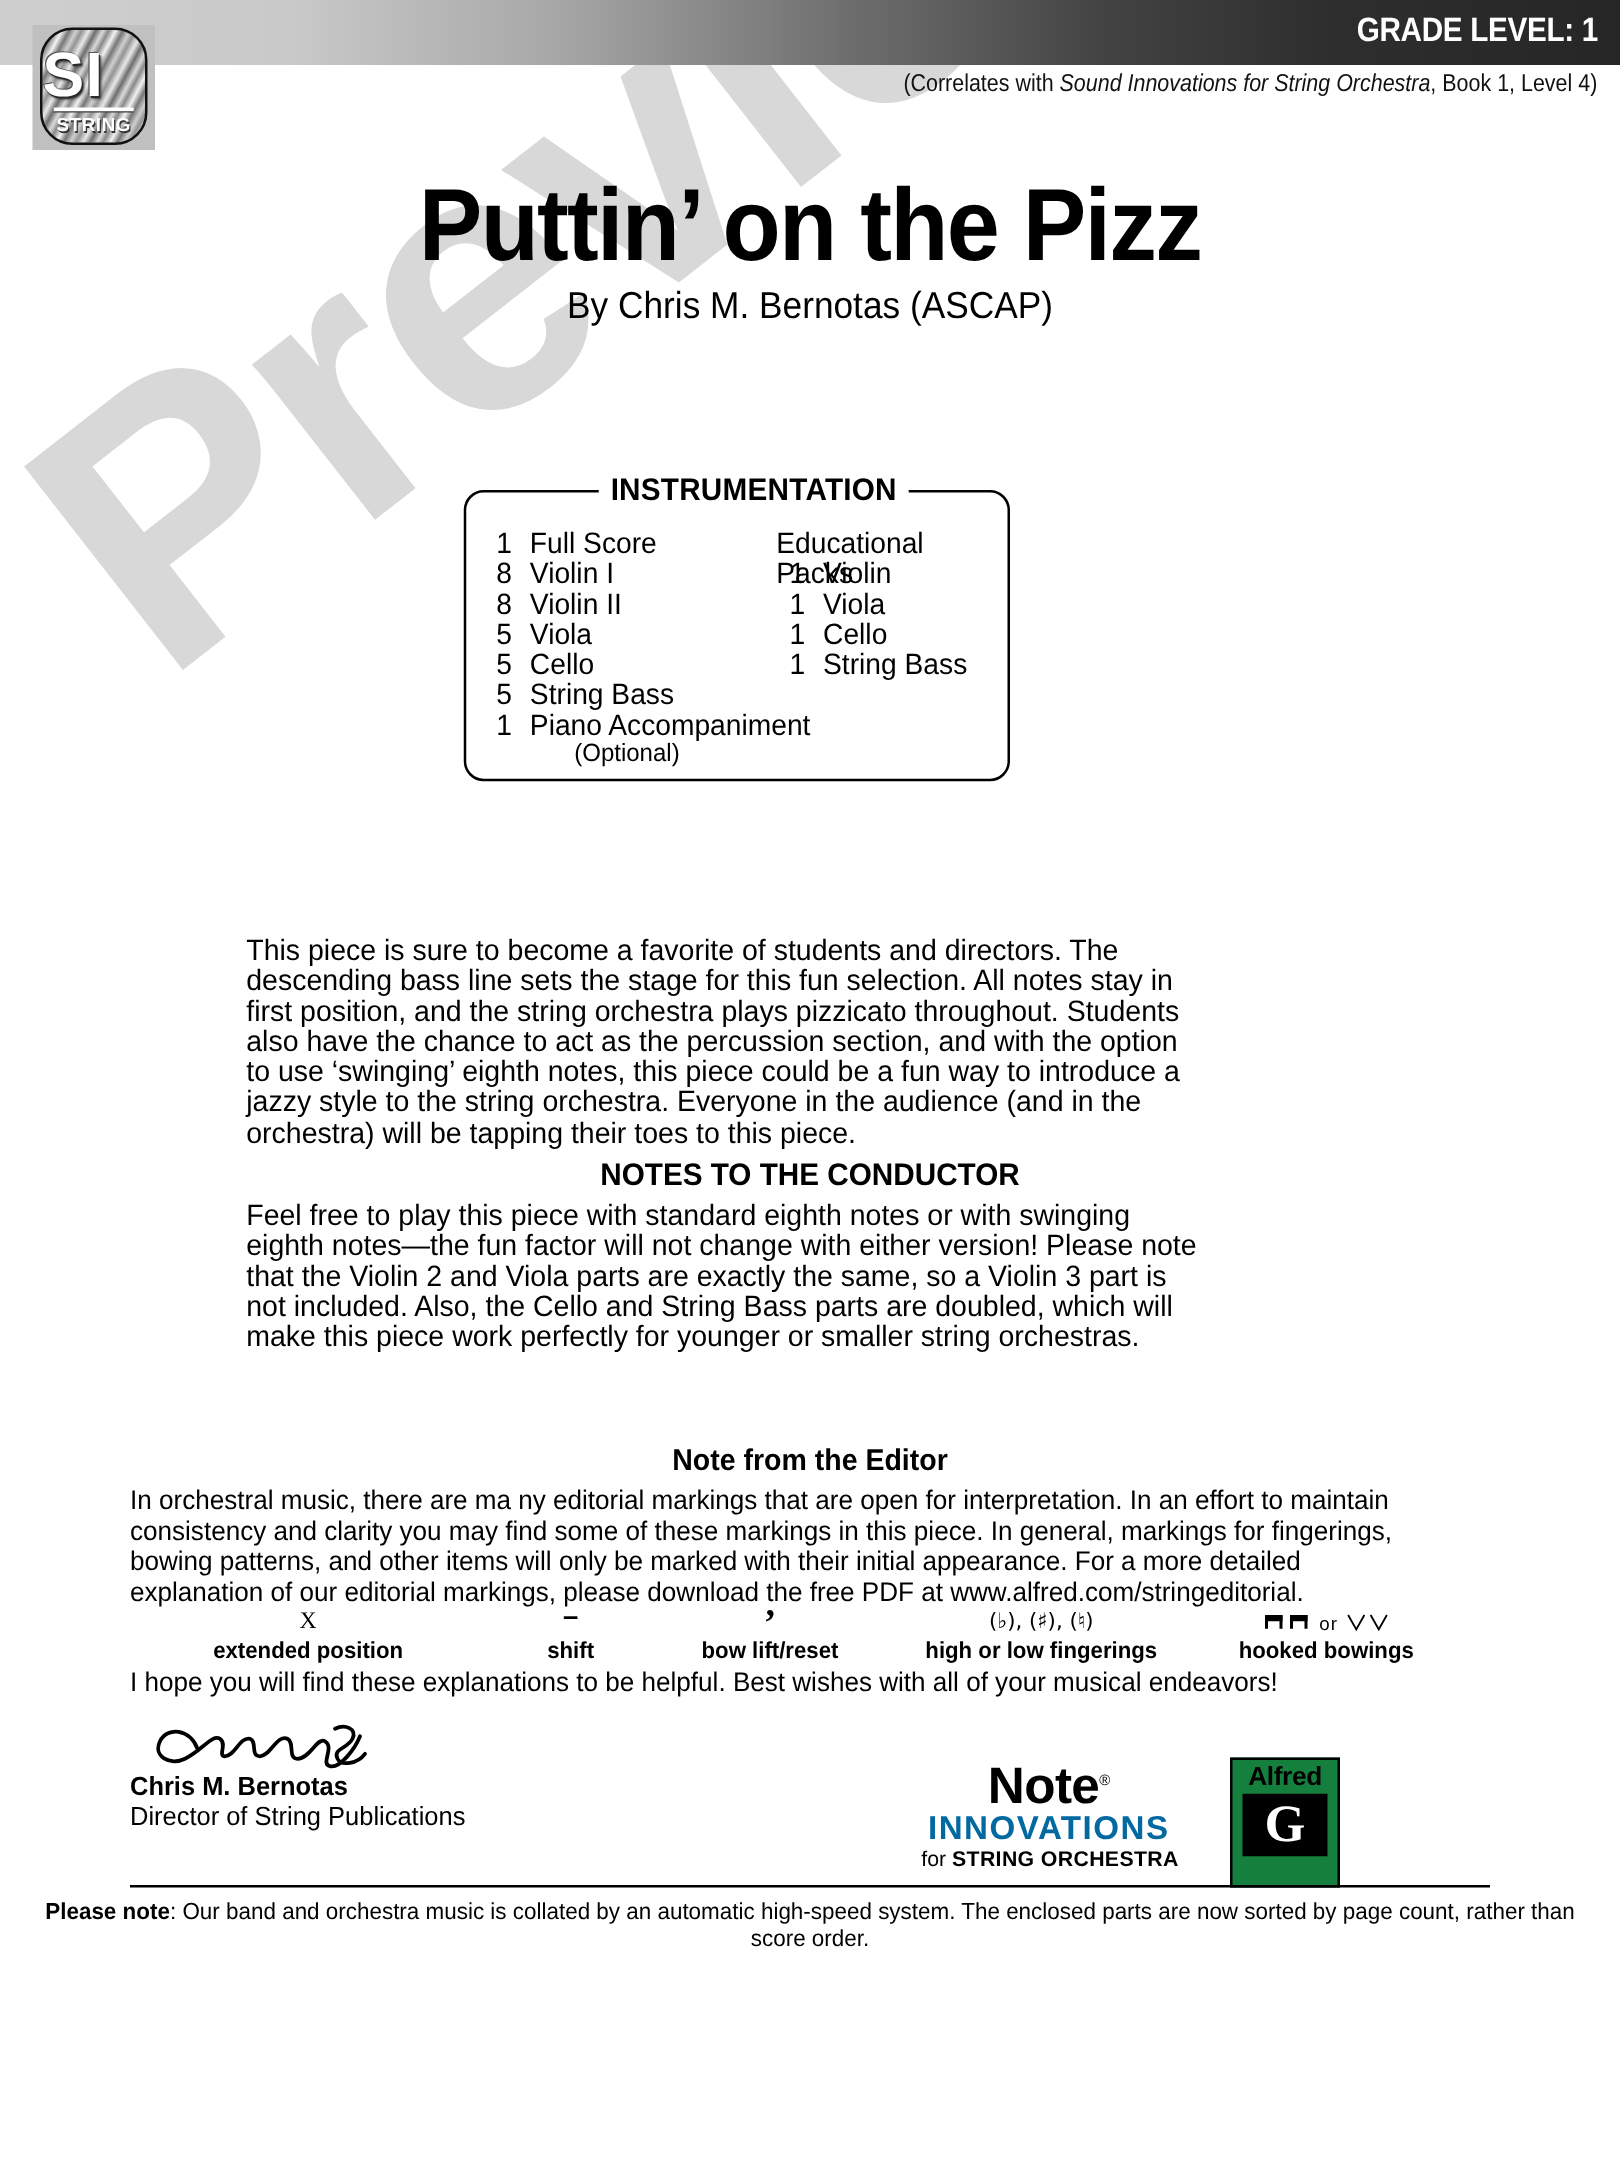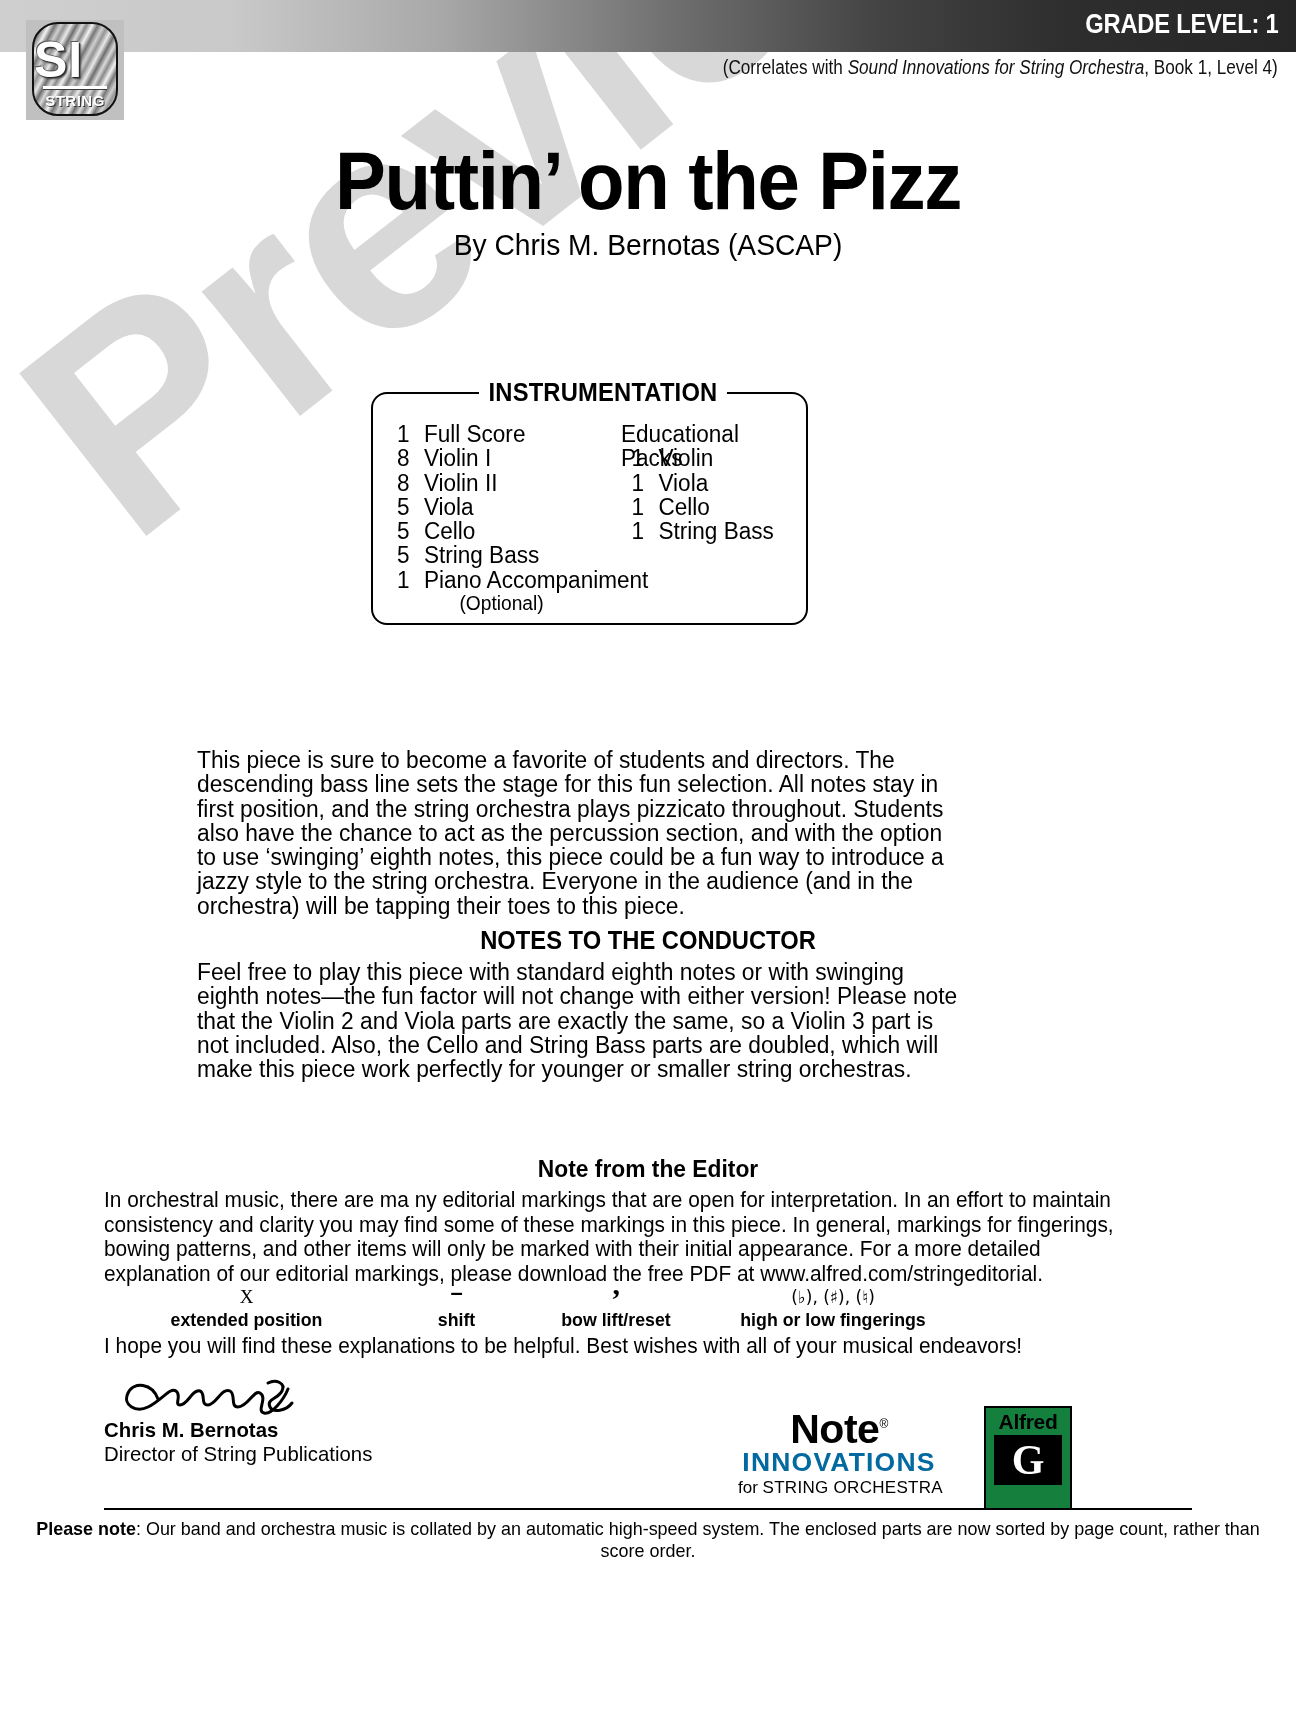--- a/index.html
+++ b/index.html
@@ -398,21 +398,21 @@
     line-height: 30px;
   }
   .brand-for {
     font-family: "Liberation Sans Narrow", "Liberation Sans", sans-serif;
     font-size: 17px;
     color: #000;
     line-height: 22px;
     text-align: right;
     padding-right: 2px;
   }
-  .brand-for b { font-weight: normal; letter-spacing: 0.3px; }
+  .brand-for b { font-weight: bold; letter-spacing: 0.3px; }
 
   
   .alfred {
     position: absolute;
     left: 984px;
     top: 1406px;
     width: 88px;
     height: 104px;
     border: 2.5px solid #000;
     z-index: 10;
@@ -570,20 +570,38 @@
       <div class="legend-lbl">shift</div>
     </div>
     <div class="legend-item" style="width:184px">
       <div class="legend-sym sym-comma">’</div>
       <div class="legend-lbl">bow lift/reset</div>
     </div>
     <div class="legend-item" style="width:250px">
       <div class="legend-sym sym-acc">(♭), (♯), (♮)</div>
       <div class="legend-lbl">high or low fingerings</div>
     </div>
+    <div class="legend-item" style="width:206px">
+      <div class="legend-sym sym-bow">
+        <svg width="20" height="16" viewBox="0 0 20 16" style="vertical-align:-2px">
+            <rect x="2" y="2" width="14" height="5" fill="#000"></rect>
+            <rect x="2" y="2" width="2.4" height="11" fill="#000"></rect>
+            <rect x="13.6" y="2" width="2.4" height="11" fill="#000"></rect>
+          </svg><svg width="20" height="16" viewBox="0 0 20 16" style="vertical-align:-2px">
+            <rect x="2" y="2" width="14" height="5" fill="#000"></rect>
+            <rect x="2" y="2" width="2.4" height="11" fill="#000"></rect>
+            <rect x="13.6" y="2" width="2.4" height="11" fill="#000"></rect>
+          </svg><span class="orword"> or </span><svg width="18" height="16" viewBox="0 0 18 16" style="vertical-align:-2px">
+            <path d="M2.5 2 L9 13.5 L15.5 2" stroke="#000" stroke-width="1.5" fill="none"></path>
+          </svg><svg width="18" height="16" viewBox="0 0 18 16" style="vertical-align:-2px">
+            <path d="M2.5 2 L9 13.5 L15.5 2" stroke="#000" stroke-width="1.5" fill="none"></path>
+          </svg>
+      </div>
+      <div class="legend-lbl">hooked bowings</div>
+    </div>
   </div>
 
   <div id="closing-text">I hope you will find these explanations to be helpful. Best wishes with all of your musical endeavors!</div>
 
   <svg class="signature" viewBox="0 0 190 50">
     <path d="M40 30 C34 14, 16 12, 10 24 C4 36, 18 44, 30 38 C44 31, 52 18, 58 22 C64 26, 56 36, 62 36 C70 36, 74 20, 82 22 C88 24, 82 36, 90 36 C98 36, 104 18, 112 22 C118 25, 112 38, 120 38 C130 38, 136 20, 142 24 C150 29, 138 42, 146 44 C154 46, 166 30, 170 20" stroke="#000" stroke-width="3" fill="none" stroke-linecap="round"></path>
     <path d="M150 14 C158 10, 168 14, 164 22 C160 30, 148 30, 152 38 C155 44, 168 42, 174 34" stroke="#000" stroke-width="3" fill="none" stroke-linecap="round"></path>
   </svg>
   <div class="sig-name">Chris M. Bernotas</div>
   <div class="sig-role">Director of String Publications</div>

